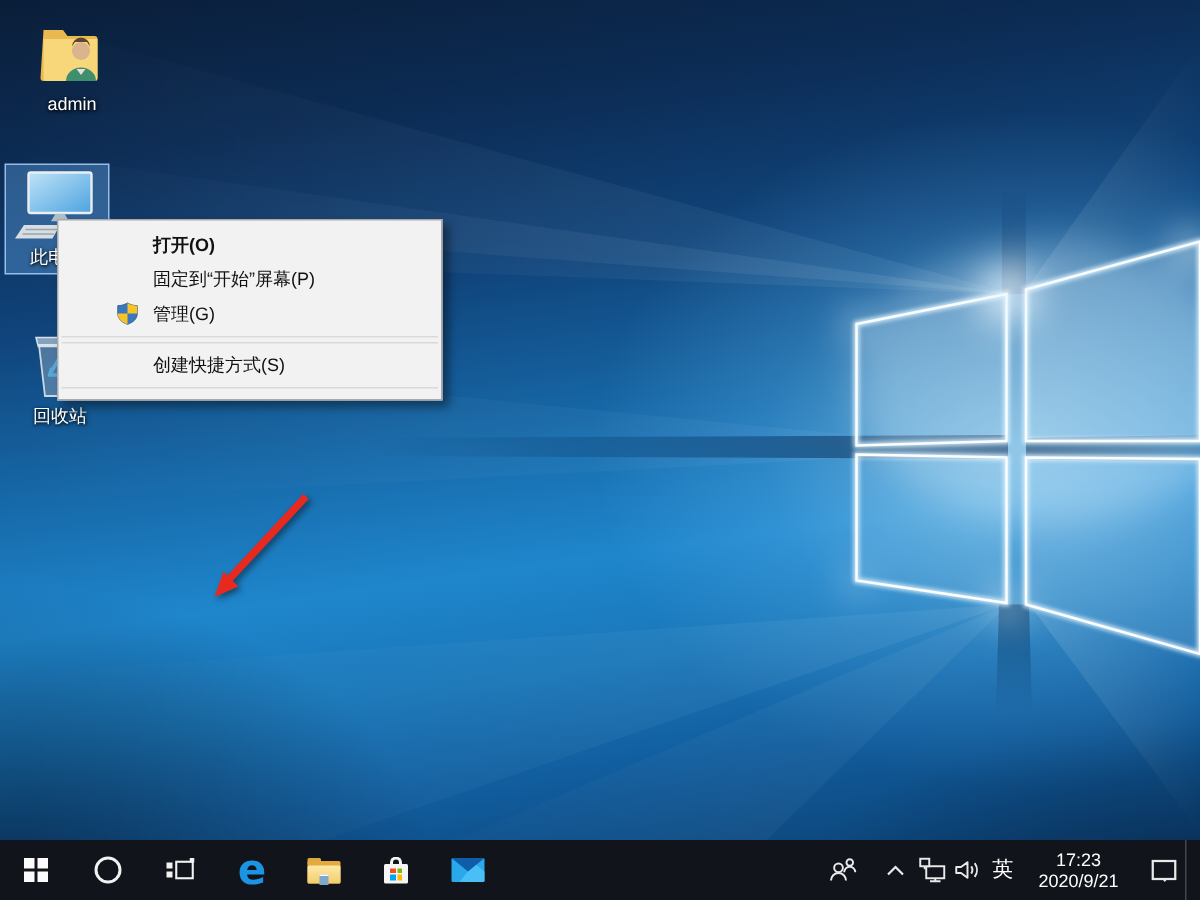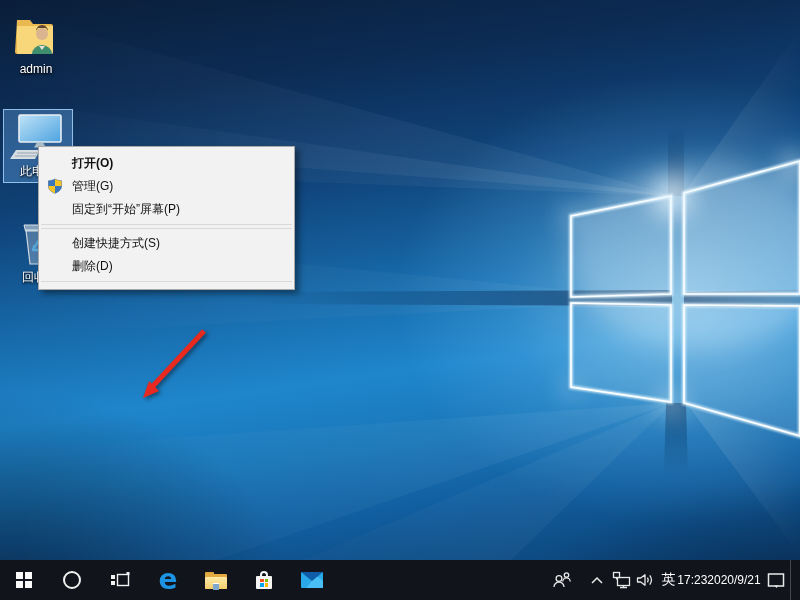--- a/index.html
+++ b/index.html
@@ -14,30 +14,30 @@
       radial-gradient(380px 300px at 85% 50%, rgba(200,240,255,.50), rgba(120,200,250,.20) 45%, rgba(120,200,250,0) 75%),
       linear-gradient(172deg,#0a1e39 0%,#0c2c55 16%,#10457c 32%,#176bab 48%,#1f86cc 60%,#1976b8 70%,#115d9e 80%,#0c4478 92%,#0a3560 100%);}
   .wallpaper svg{position:absolute;inset:0;}
 
   
   .desk-icon{position:absolute;width:68px;text-align:center;cursor:default;}
   .desk-icon .glyph{display:flex;justify-content:center;align-items:flex-end;height:52px;}
   .desk-icon .label{display:block;margin-top:3px;font-size:12px;color:#fff;
     text-shadow:0 1px 2px rgba(0,0,0,.9),1px 1px 3px rgba(0,0,0,.7);line-height:13px;}
   .desk-icon.selected{background:rgba(98,162,228,.40);outline:1px solid rgba(170,215,255,.85);}
-  #icon-admin{left:2px;top:8px;}
+  #icon-admin{left:14px;top:8px;}
   #icon-thispc{left:4px;top:110px;padding-bottom:4px;}
   #icon-recycle{left:6px;top:216px;}
 
   
   .context-menu{position:absolute;left:38px;top:146px;width:257px;box-sizing:border-box;
     background:#f2f2f2;border:1px solid #a9a9a9;box-shadow:4px 4px 6px rgba(0,0,0,.40);
     padding:5px 0 4px 0;z-index:30;font-size:12px;color:#111;}
   .menu-item{position:relative;height:23px;display:flex;align-items:center;
-    padding-left:33px;white-space:nowrap;}
+    padding-left:33px;white-space:nowrap;margin-left:30px;}
   .menu-item.bold{font-weight:bold;}
   .menu-item .mi-icon{position:absolute;left:8px;top:3px;width:16px;height:16px;}
   .menu-sep{height:1px;background:#d9d9d9;margin:3px 2px;}
 
   
   .arrow-svg{position:absolute;inset:0;z-index:50;pointer-events:none;
     filter:drop-shadow(2px 2px 2px rgba(0,0,0,.45));}
 
   
   .taskbar{position:absolute;left:0;bottom:0;width:800px;height:40px;background:#11141b;
@@ -45,21 +45,21 @@
   .tb-left{display:flex;align-items:center;height:100%;}
   .tb-btn{width:48px;height:40px;display:flex;align-items:center;justify-content:center;}
   .tb-spacer{flex:1;}
   .tb-right{display:flex;align-items:center;height:100%;color:#fff;}
   .tray-item{display:flex;align-items:center;justify-content:center;height:40px;}
   .tray-people{width:24px;margin-right:11px;}
   .tray-chevron{width:24px;}
   .tray-network{width:24px;}
   .tray-speaker{width:24px;}
   .tray-ime{width:23px;font-size:14px;}
-  .tray-clock{width:70px;flex-direction:row;font-size:12px;line-height:14px;margin:0 4px;text-align:center;}
+  .tray-clock{width:70px;flex-direction:column;font-size:12px;line-height:14px;margin:0 4px;text-align:center;}
   .tray-action{width:28px;margin-left:4px;}
   .show-desktop{width:9px;height:40px;border-left:1px solid rgba(255,255,255,.22);}
 
   
   .win-logo{display:grid;grid-template-columns:7px 7px;grid-template-rows:7px 7px;gap:2px;}
   .win-logo span{background:#fbfbfb;}
   
   .cortana-circle{width:14px;height:14px;border:2px solid #f2f2f2;border-radius:50%;}
   
   .edge-e{font-size:28px;font-weight:bold;color:#1c93e3;line-height:28px;
@@ -214,37 +214,34 @@
       </svg>
     </span>
     <span class="label">回收站</span>
   </div>
 
   <div class="context-menu" id="context-menu">
       <div class="menu-item bold">
         <span>打开(O)</span>
       </div>
       <div class="menu-item">
+        <span>固定到“开始”屏幕(P)</span>
+      </div>
+      <div class="menu-item">
         <span class="mi-icon"><svg width="16" height="16" viewBox="0 0 16 16">
             <path d="M8,1 C10,2.2 12.5,2.8 14.5,2.8 V8 C14.5,11.5 11.8,14 8,15.2 C4.2,14 1.5,11.5 1.5,8 V2.8 C3.5,2.8 6,2.2 8,1 Z" fill="#3b77bc" stroke="#2c5c94" stroke-width=".6"></path>
             <path d="M8,1 C10,2.2 12.5,2.8 14.5,2.8 V8 H8 Z" fill="#f7c426"></path>
             <path d="M8,8 H1.5 C1.5,11.5 4.2,14 8,15.2 Z" fill="#f7c426"></path>
           </svg></span>
         <span>管理(G)</span>
       </div>
-      <div class="menu-item">
-        <span>固定到“开始”屏幕(P)</span>
-      </div>
       <div class="menu-sep"></div>
       <div class="menu-sep"></div>
       <div class="menu-item">
         <span>创建快捷方式(S)</span>
-      </div>
-      <div class="menu-item">
-        <span>删除(D)</span>
       </div>
       <div class="menu-sep"></div>
     </div>
 
   <svg class="arrow-svg" viewBox="0 0 800 600">
     <line x1="204" y1="331" x2="152" y2="387" stroke="#e8291f" stroke-width="5"></line>
     <polygon points="143,398 149,381 159,391" fill="#e8291f"></polygon>
   </svg>
 
   <div class="taskbar">

